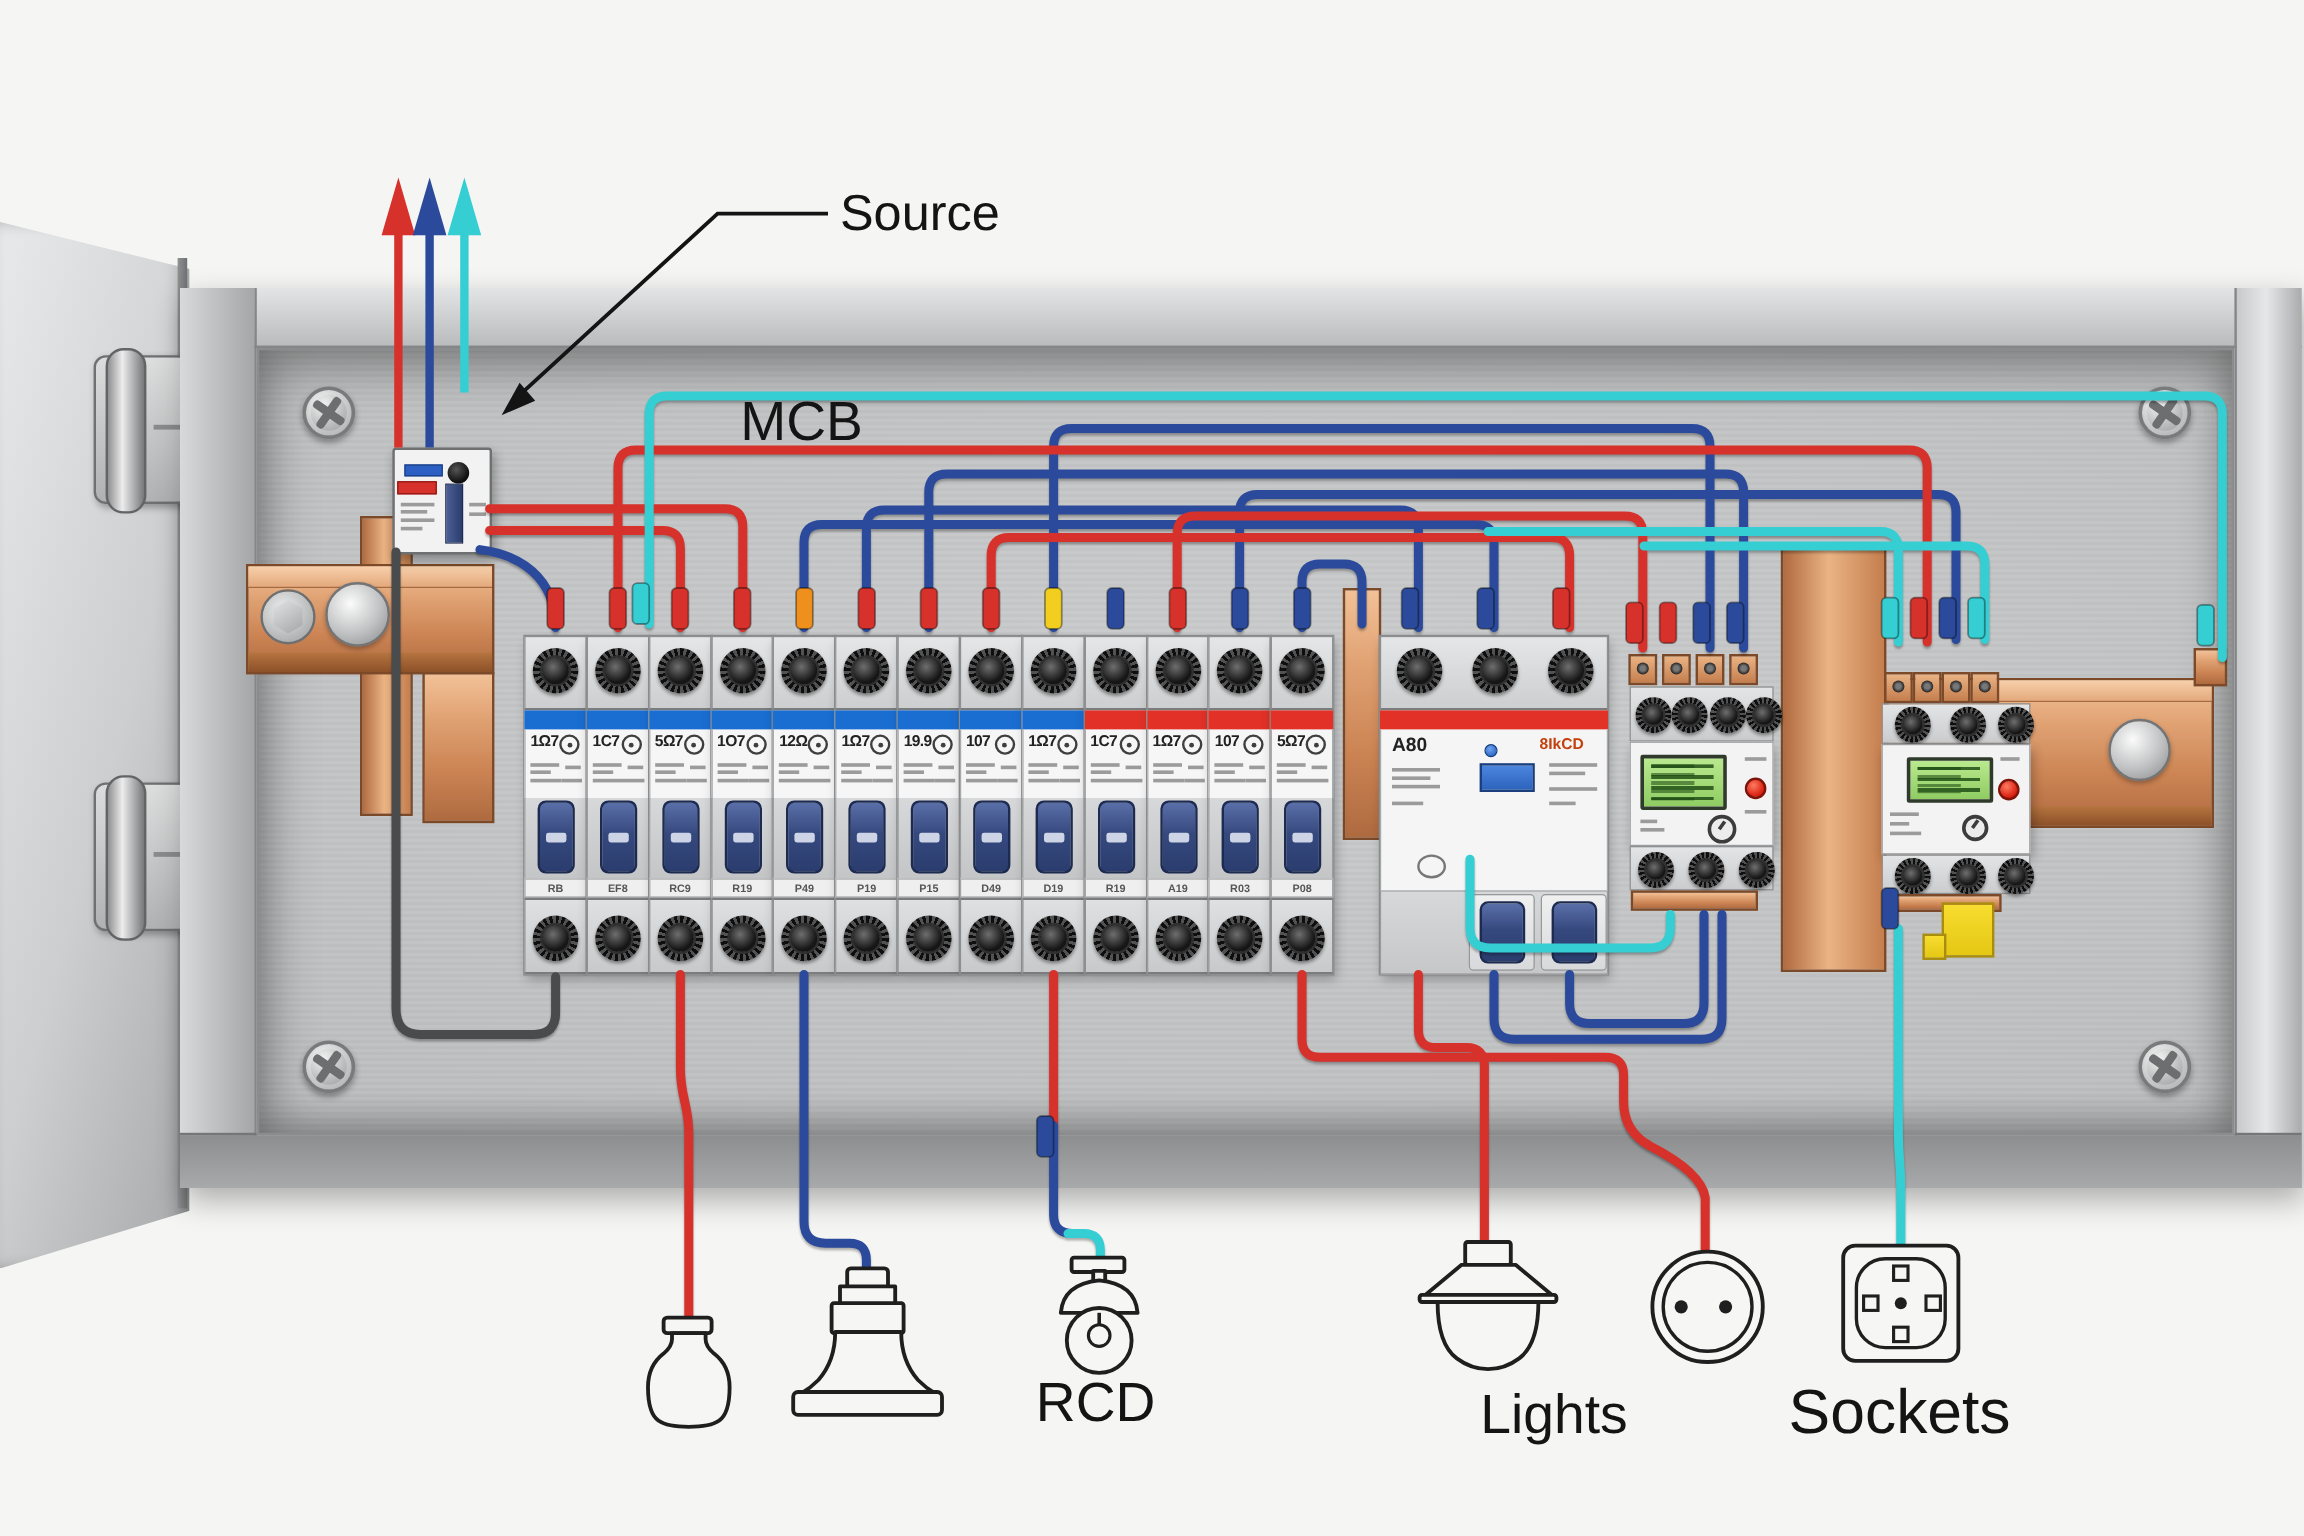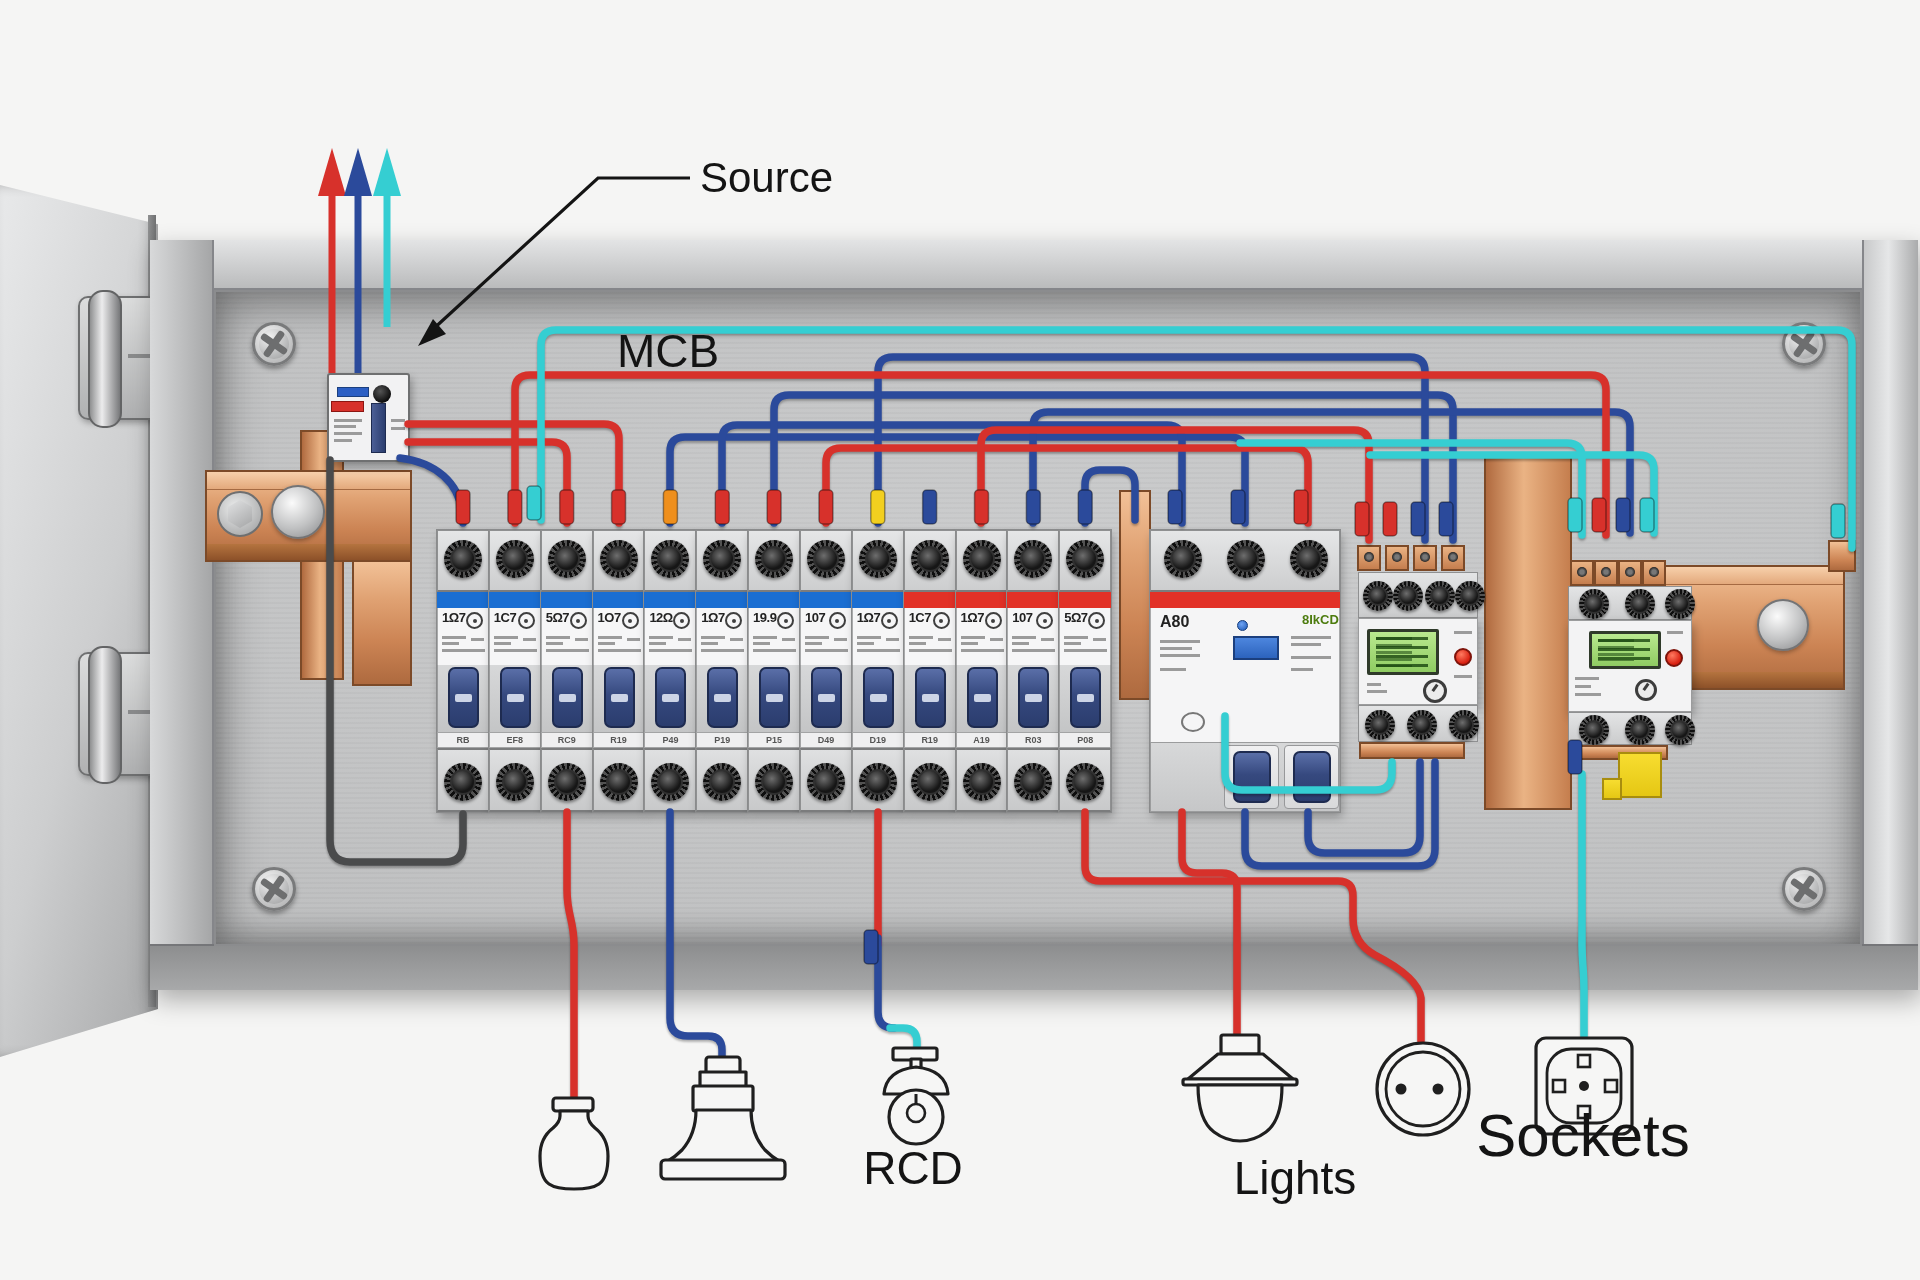--- a/index.html
+++ b/index.html
@@ -102,21 +102,21 @@
   .m-strip{top:202px;height:16px;background:#efeff0;border:1px solid #a3a4a5;
         font-size:9px;color:#555;text-align:center;line-height:14px;font-weight:700;}
 
   
   .a80{left:1150px;top:530px;width:190px;height:282px;}
   .a-term{left:0;top:0;width:100%;height:62px;background:linear-gradient(180deg,#e5e6e7,#cdcecf);border:1px solid #8f9091;border-bottom:2px solid #7b7c7d;}
   .a-term .kscrew{transform:none;}
   .a-stripe{left:0;top:62px;width:100%;height:16px;}
   .a-body{left:0;top:78px;width:100%;height:134px;background:#f5f5f6;border-left:1px solid #a9aaab;border-right:1px solid #a9aaab;}
   .a-lab-l{left:9px;top:6px;font-size:16px;font-weight:700;color:#222;line-height:1;}
-  .a-lab-r{left:151px;top:5px;font-size:13px;font-weight:700;color:#4d7c0f;line-height:1;}
+  .a-lab-r{left:132px;top:5px;font-size:13px;font-weight:700;color:#c2410c;line-height:1;}
   .a-led{left:86px;top:12px;width:11px;height:11px;border-radius:50%;background:radial-gradient(circle at 40% 35%,#6fa4f4,#1c57b4);border:1px solid #123b7c;}
   .a-disp{left:82px;top:28px;width:46px;height:24px;background:linear-gradient(180deg,#4d86de,#2c63bd);border:2px solid #1b3f7e;}
   .a-stamp{left:30px;top:104px;width:24px;height:20px;border:2px solid #777;border-radius:50%;}
   .a-tog{left:0;top:212px;width:100%;height:70px;background:linear-gradient(180deg,#d7d8d9,#c6c7c8);border:1px solid #9b9c9d;}
   .a-base{top:2px;width:55px;height:64px;background:linear-gradient(180deg,#f0f0f1,#d8d9da);border:1px solid #97989a;border-radius:4px;}
   .a-hand{top:8px;width:38px;height:52px;border-radius:7px;background:linear-gradient(180deg,#5a6fa8,#36497f 45%,#2b3d6e);border:2px solid #1e2b50;}
 
   
   .tooth{top:0;width:24px;height:26px;background:linear-gradient(180deg,#eab384,#c57e4e);border:2px solid #7c4a28;}
   .tooth::after{content:"";position:absolute;left:50%;top:5px;width:10px;height:10px;margin-left:-5px;border-radius:50%;
@@ -702,15 +702,15 @@
         <rect x="1578" y="1106" width="12" height="12" fill="none" stroke="#1f1f1f" stroke-width="2.6"></rect>
         <circle cx="1584" cy="1086" r="5" fill="#1f1f1f"></circle>
       </g>
     </g>
   </svg>
 
   <div class="biglabel" style="left:700px;top:157px;font-size:42px;line-height:1;">Source</div>
   <div class="biglabel" style="left:668px;top:351px;transform:translate(-50%,-50%);font-size:46px;">MCB</div>
   <div class="biglabel" style="left:913px;top:1168px;transform:translate(-50%,-50%);font-size:46px;">RCD</div>
   <div class="biglabel" style="left:1251px;top:1178px;transform:translate(-50%,-50%);font-size:46px;margin-left:44px;">Lights</div>
-  <div class="biglabel" style="left:1583px;top:1135px;transform:translate(-50%,-50%);font-size:60px;">Sockets</div>
+  <div class="biglabel" style="left:1583px;top:1177px;transform:translate(-50%,-50%);font-size:52px;">Sockets</div>
 
 </div>
 
 </body></html>

